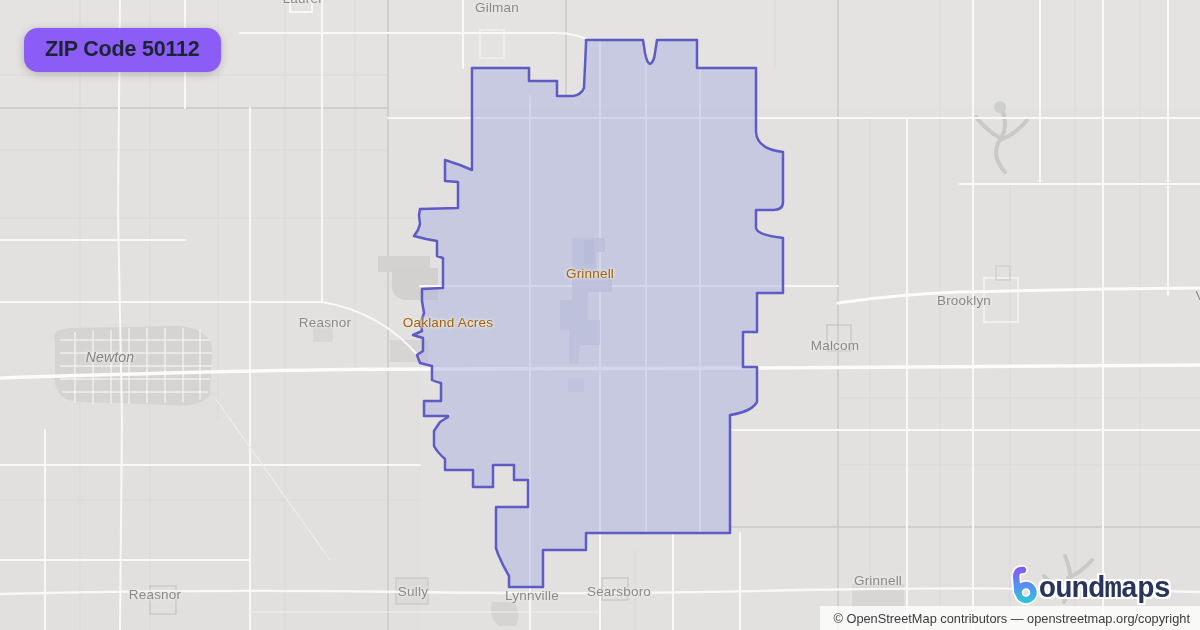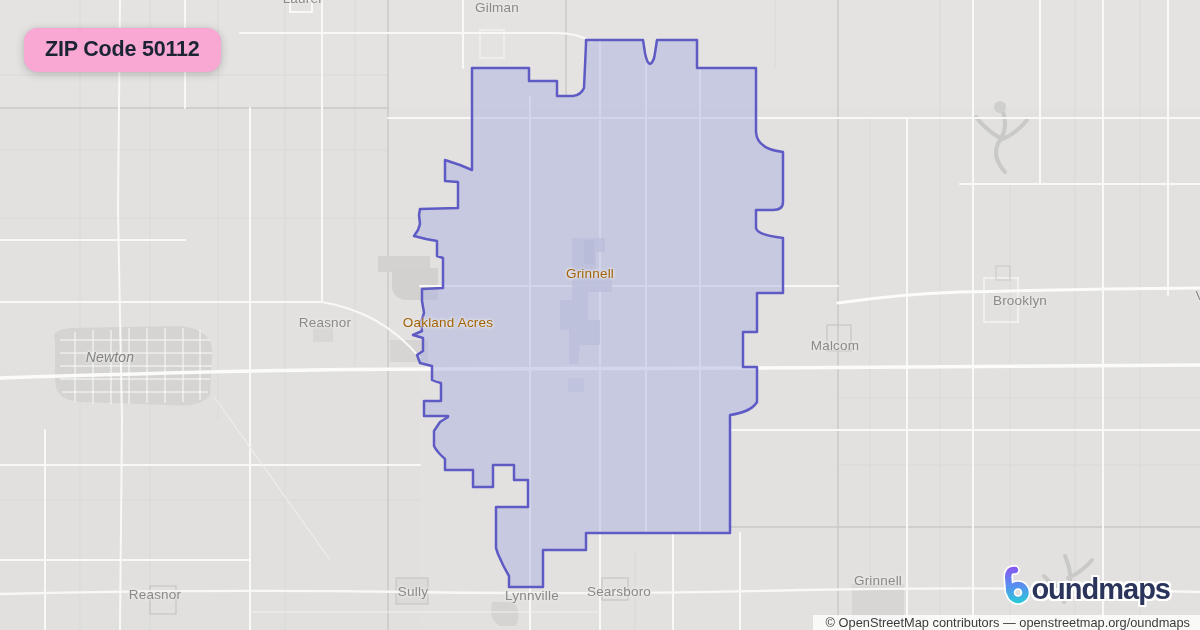--- a/index.html
+++ b/index.html
@@ -11,36 +11,36 @@
   .town{
     position:absolute;transform:translate(-50%,-50%);
     font-size:13.5px;color:#898987;letter-spacing:.2px;white-space:nowrap;
     text-shadow:0 0 2px #eceae8,0 0 3px #eceae8,0 0 4px #eceae8;
     pointer-events:none;
   }
   .town.lg{font-size:14px;color:#828282;font-style:italic;}
   .town.on-zip{color:#a16207;}
   #zip-badge{
     position:absolute;left:24px;top:28px;
-    background:#f9a8d4;border-radius:14px;padding:9px 21px 10px 21px;
+    background:#8b5cf6;border-radius:14px;padding:9px 21px 10px 21px;
     box-shadow:0 2px 10px rgba(0,0,0,.20),0 0 2px rgba(0,0,0,.08);
     font-size:21.5px;font-weight:bold;color:#1b2433;letter-spacing:-.2px;
   }
   #brand-logo{
     position:absolute;right:30px;bottom:25px;display:flex;align-items:flex-end;
   }
   #brand-logo .brand-text{
-    font-family:Liberation Sans, sans-serif;
+    font-family:Liberation Mono, monospace;
     font-size:29px;font-weight:bold;color:#2b355c;letter-spacing:-1px;line-height:1;
     text-shadow:-2px -2px 0 #fff,2px -2px 0 #fff,-2px 2px 0 #fff,2px 2px 0 #fff,
                 0 -2px 0 #fff,0 2px 0 #fff,-2px 0 0 #fff,2px 0 0 #fff,0 0 3px #fff;
     margin-left:1px;margin-bottom:1px;text-align:center;
   }
   #attribution-bar{
-    position:absolute;right:0;bottom:0;height:15px;
+    position:absolute;right:0;bottom:0;height:24px;
     background:rgba(255,255,255,.78);
     display:flex;align-items:center;padding:0 10px 0 13px;
     font-size:12.8px;color:#3c3c3c;white-space:pre;
   }
   #attribution-bar .attr-link{color:#3c3c3c;text-decoration:none;}
 </style>
 </head>
 <body>
 
 <div id="stage">
@@ -181,21 +181,21 @@
          L443,258 L437,256 L437,241 L426,239 L414,236 L418,230 L420,224 L419,215 L420,209
          L458,208 L458,182 L445,181 L445,160 L460,165 L472,170 Z" fill="rgba(172,178,226,0.5)" stroke="#5f5bc5" stroke-width="2.5" stroke-linejoin="round"></path>
   </svg>
 
   <span class="town" style="left:302px;top:-2px">Laurel</span>
   <span class="town" style="left:497px;top:7px">Gilman</span>
   <span class="town" style="left:325px;top:322px">Reasnor</span>
   <span class="town on-zip" style="left:448px;top:322px">Oakland Acres</span>
   <span class="town lg" style="left:110px;top:357px">Newton</span>
   <span class="town on-zip" style="left:590px;top:273px">Grinnell</span>
-  <span class="town" style="left:1020px;top:300px">Brooklyn</span>
+  <span class="town" style="left:964px;top:300px">Brooklyn</span>
   <span class="town" style="left:835px;top:345px">Malcom</span>
   <span class="town" style="left:155px;top:594px">Reasnor</span>
   <span class="town" style="left:413px;top:591px">Sully</span>
   <span class="town" style="left:532px;top:595px">Lynnville</span>
   <span class="town" style="left:619px;top:591px">Searsboro</span>
   <span class="town" style="left:878px;top:580px">Grinnell</span>
   <span class="town" style="left:1200px;top:295px">V</span>
 
   <div id="zip-badge">
     <span>ZIP Code 50112</span>
@@ -217,15 +217,15 @@
       </g>
 
       <g stroke="url(#bgrad)" fill="none" stroke-linecap="round">
         <path d="M16,5 Q6,4 7,16 L8.5,34" stroke-width="8.5"></path>
         <circle cx="20" cy="35" r="10" stroke-width="8.5"></circle>
       </g>
     </svg>
     <span class="brand-text">oundmaps</span>
   </div>
 
-  <div id="attribution-bar"><span>© OpenStreetMap contributors — </span><span class="attr-link">openstreetmap.org/oundmaps</span></div>
+  <div id="attribution-bar"><span>© OpenStreetMap contributors — </span><span class="attr-link">openstreetmap.org/copyright</span></div>
 
 </div>
 
 </body></html>

